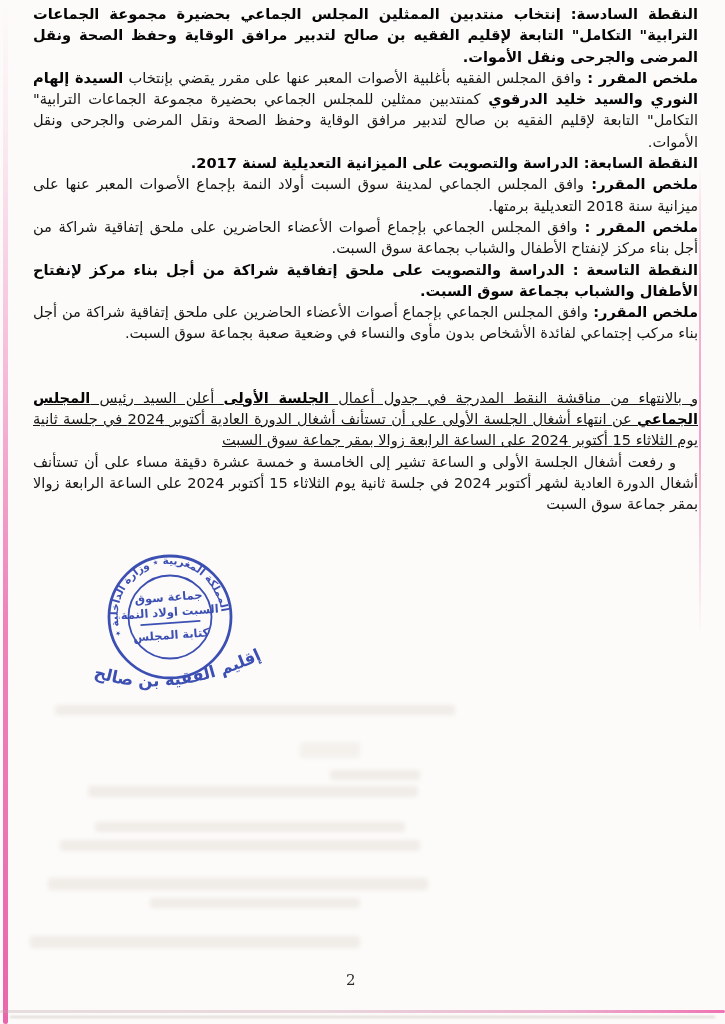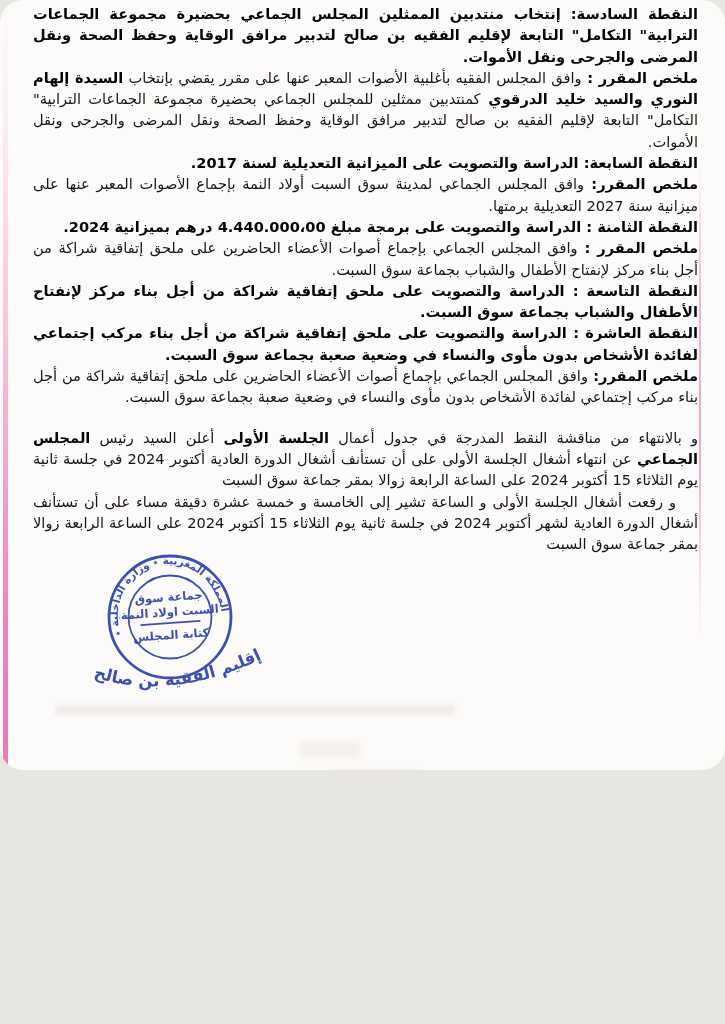--- a/index.html
+++ b/index.html
@@ -2,39 +2,38 @@
 <html lang="ar"><head>
 <meta charset="utf-8">
 <style>
   html,body{margin:0;padding:0;}
   body{
     background:#e8e6e2;
     font-family:"DejaVu Sans", sans-serif;
   }
   .page{
     position:relative;
-    width:725px;height:770px;
+    width:725px;height:1024px;
     margin:0 auto;
     background:#fcfbf9;
     overflow:hidden;
-    border-radius:23px;
   }
   
   .doc-body{
     position:absolute;
     top:3px;right:27px;left:33px;
     direction:rtl;
     text-align:justify;
     font-size:14.6px;
     line-height:21.3px;
     color:#171513;
   }
   .para{margin:0;padding:0;}
   .para .b{font-weight:bold;color:#060606;}
-  .para.gap-before{margin-top:19px;}
+  .para.gap-before{margin-top:43px;text-decoration:underline;}
   .para.indent{text-indent:22px;}
   
   .stamp{
     position:absolute;
     left:70px;top:545px;
     width:235px;height:180px;
     opacity:0.93;
   }
   
   .scan-edge-left{
@@ -84,25 +83,23 @@
 </style>
 </head>
 <body>
 
 <div class="page">
 
   <div class="doc-body">
       <p class="para"><span class="b">النقطة السادسة: إنتخاب منتدبين الممثلين المجلس الجماعي بحضيرة مجموعة الجماعات الترابية" التكامل" التابعة لإقليم الفقيه بن صالح لتدبير مرافق الوقاية وحفظ الصحة ونقل المرضى والجرحى ونقل الأموات.</span></p>
       <p class="para"><span class="b">ملخص المقرر : </span><span>وافق المجلس الفقيه  بأغلبية الأصوات المعبر عنها على مقرر يقضي  بإنتخاب </span><span class="b">السيدة إلهام النوري والسيد خليد الدرقوي </span><span>كمنتدبين ممثلين للمجلس الجماعي بحضيرة مجموعة الجماعات الترابية" التكامل" التابعة لإقليم الفقيه بن صالح لتدبير مرافق الوقاية وحفظ الصحة ونقل المرضى والجرحى ونقل الأموات.</span></p>
       <p class="para"><span class="b">النقطة السابعة: الدراسة والتصويت على الميزانية التعديلية لسنة 2017.</span></p>
-      <p class="para"><span class="b">ملخص المقرر: </span><span>وافق المجلس الجماعي لمدينة سوق السبت أولاد النمة بإجماع الأصوات المعبر  عنها على ميزانية سنة 2027 التعديلية برمتها.</span></p>
-      <p class="para"><span class="b">النقطة الثامنة : الدراسة والتصويت على برمجة مبلغ </span><span class="b" dir="ltr">4.440.000،00</span><span class="b"> درهم بميزانية 2024.</span></p>
+      <p class="para"><span class="b">ملخص المقرر: </span><span>وافق المجلس الجماعي لمدينة سوق السبت أولاد النمة بإجماع الأصوات المعبر  عنها على ميزانية سنة 2018 التعديلية برمتها.</span></p>
       <p class="para"><span class="b">ملخص المقرر : </span><span>وافق المجلس الجماعي بإجماع أصوات الأعضاء الحاضرين على ملحق إتفاقية شراكة من أجل بناء مركز لإنفتاح الأطفال والشباب بجماعة سوق السبت.</span></p>
       <p class="para"><span class="b">النقطة التاسعة : الدراسة والتصويت على ملحق إتفاقية شراكة من أجل بناء مركز لإنفتاح الأطفال والشباب بجماعة سوق السبت.</span></p>
-      <p class="para"><span class="b">النقطة العاشرة : الدراسة والتصويت على ملحق إتفاقية شراكة من أجل بناء مركب إجتماعي لفائدة الأشخاص بدون مأوى والنساء في وضعية صعبة بجماعة سوق السبت.</span></p>
       <p class="para"><span class="b">ملخص المقرر:  </span><span>وافق المجلس الجماعي بإجماع أصوات الأعضاء الحاضرين على ملحق إتفاقية شراكة من أجل بناء مركب إجتماعي لفائدة الأشخاص بدون مأوى والنساء في وضعية صعبة بجماعة سوق السبت.</span></p>
       <p class="para gap-before"><span>و بالانتهاء من مناقشة النقط المدرجة في جدول أعمال </span><span class="b">الجلسة الأولى</span><span> أعلن السيد رئيس </span><span class="b">المجلس الجماعي</span><span> عن انتهاء أشغال الجلسة الأولى على أن تستأنف أشغال الدورة العادية أكتوبر 2024 في جلسة ثانية يوم الثلاثاء 15 أكتوبر 2024  على الساعة الرابعة زوالا بمقر  جماعة سوق السبت</span></p>
       <p class="para indent"><span>و رفعت أشغال الجلسة الأولى و الساعة تشير إلى  الخامسة  و خمسة عشرة دقيقة مساء  على أن تستأنف أشغال الدورة العادية  لشهر أكتوبر 2024 في جلسة ثانية يوم الثلاثاء 15 أكتوبر 2024  على الساعة الرابعة زوالا بمقر جماعة سوق السبت</span></p>
     </div>
 
   <svg class="stamp" viewBox="0 0 235 180" xmlns="http://www.w3.org/2000/svg">
     <g fill="none" stroke="#2e43ad">
       <circle cx="100" cy="72" r="61" stroke-width="2.8"></circle>
       <circle cx="100" cy="72" r="41.5" stroke-width="1.8"></circle>
     </g>

